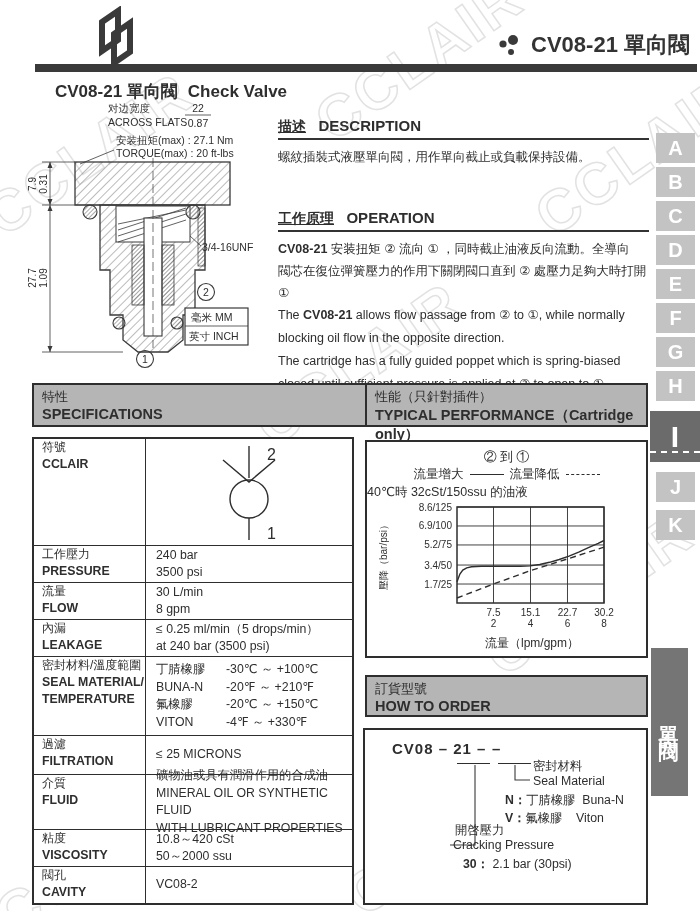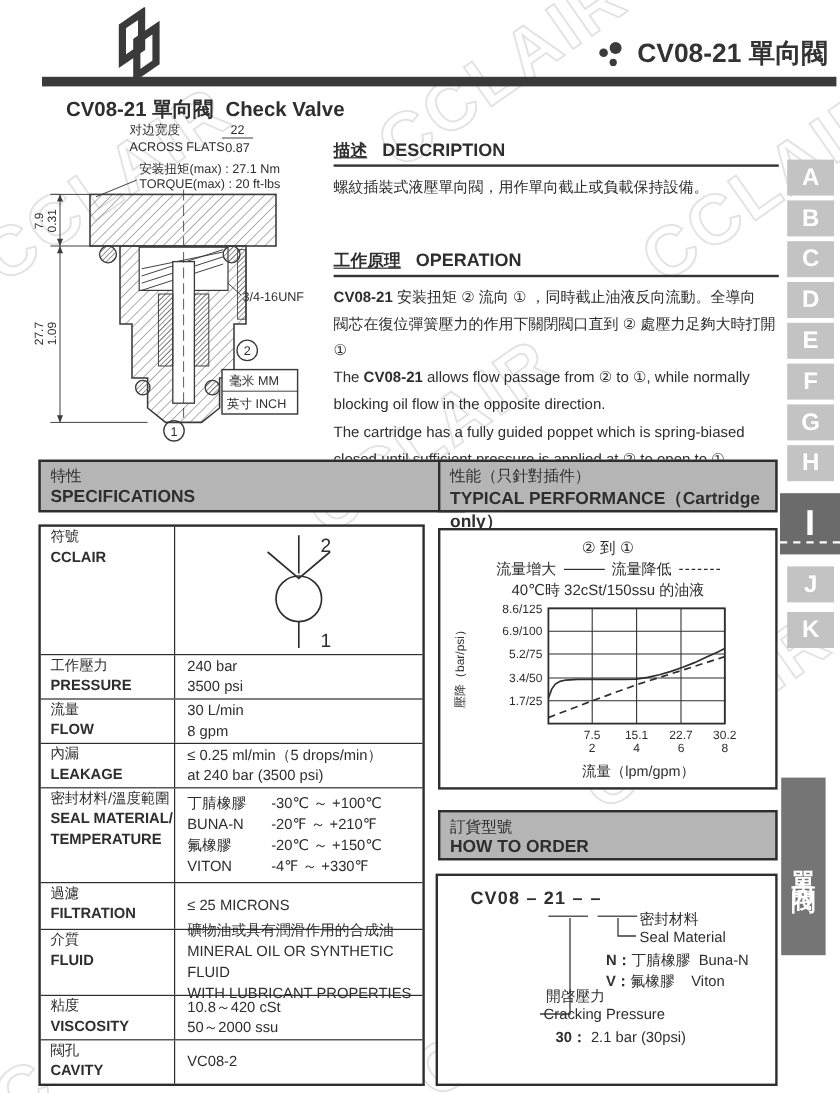--- a/index.html
+++ b/index.html
@@ -44,26 +44,26 @@
               justify-content:flex-start;padding-left:8px;box-sizing:border-box;}
   .lab-zh{font-size:12px;line-height:17px;}
   .lab-en{font-size:12.3px;font-weight:bold;line-height:17px;}
   .spec-value{flex:1;display:flex;flex-direction:column;justify-content:center;padding-left:10px;}
   .spec-value.sym{align-items:center;padding-left:0;}
   .vline{font-size:12.3px;line-height:17.5px;}
   .pair .c1{display:inline-block;width:70px;}
   
   .perf-box{position:absolute;left:365px;top:440px;width:283px;height:218px;border:2px solid #2e2e2e;
             box-sizing:border-box;z-index:1;background:#fff;}
-  .perf-t1{position:absolute;left:0;right:0;top:6px;text-align:center;font-size:13px;}
+  .perf-t1{position:absolute;left:0;right:0;top:6px;text-align:center;font-size:13px;font-family:Liberation Serif, serif;}
   .perf-t2{position:absolute;left:0;right:0;top:24px;display:flex;justify-content:center;
            align-items:center;gap:6px;font-size:12.5px;}
   .solidline{width:34px;border-top:1.6px solid #2e2e2e;}
   .dashline{width:34px;border-top:1.6px dashed #2e2e2e;}
-  .perf-t3{position:absolute;left:0;right:0;top:42px;text-align:center;font-size:12.5px;}
+  .perf-t3{position:absolute;left:0;right:0;top:42px;font-size:12.5px;}
   #chart-svg{position:absolute;left:0;top:60px;}
   .perf-xlabel{position:absolute;left:60px;width:210px;top:193px;text-align:center;font-size:12px;}
   .grid{stroke:#2e2e2e;stroke-width:0.9;}
   .frame{fill:none;stroke:#2e2e2e;stroke-width:1.5;}
   .tick{font-size:10px;fill:#2e2e2e;}
   .series{fill:none;stroke:#2e2e2e;stroke-width:1.4;}
   .dashed{stroke-dasharray:6 4;}
   
   .order-box{position:absolute;left:363px;top:728px;width:285px;height:177px;border:2px solid #2e2e2e;
              box-sizing:border-box;z-index:1;background:#fff;}

